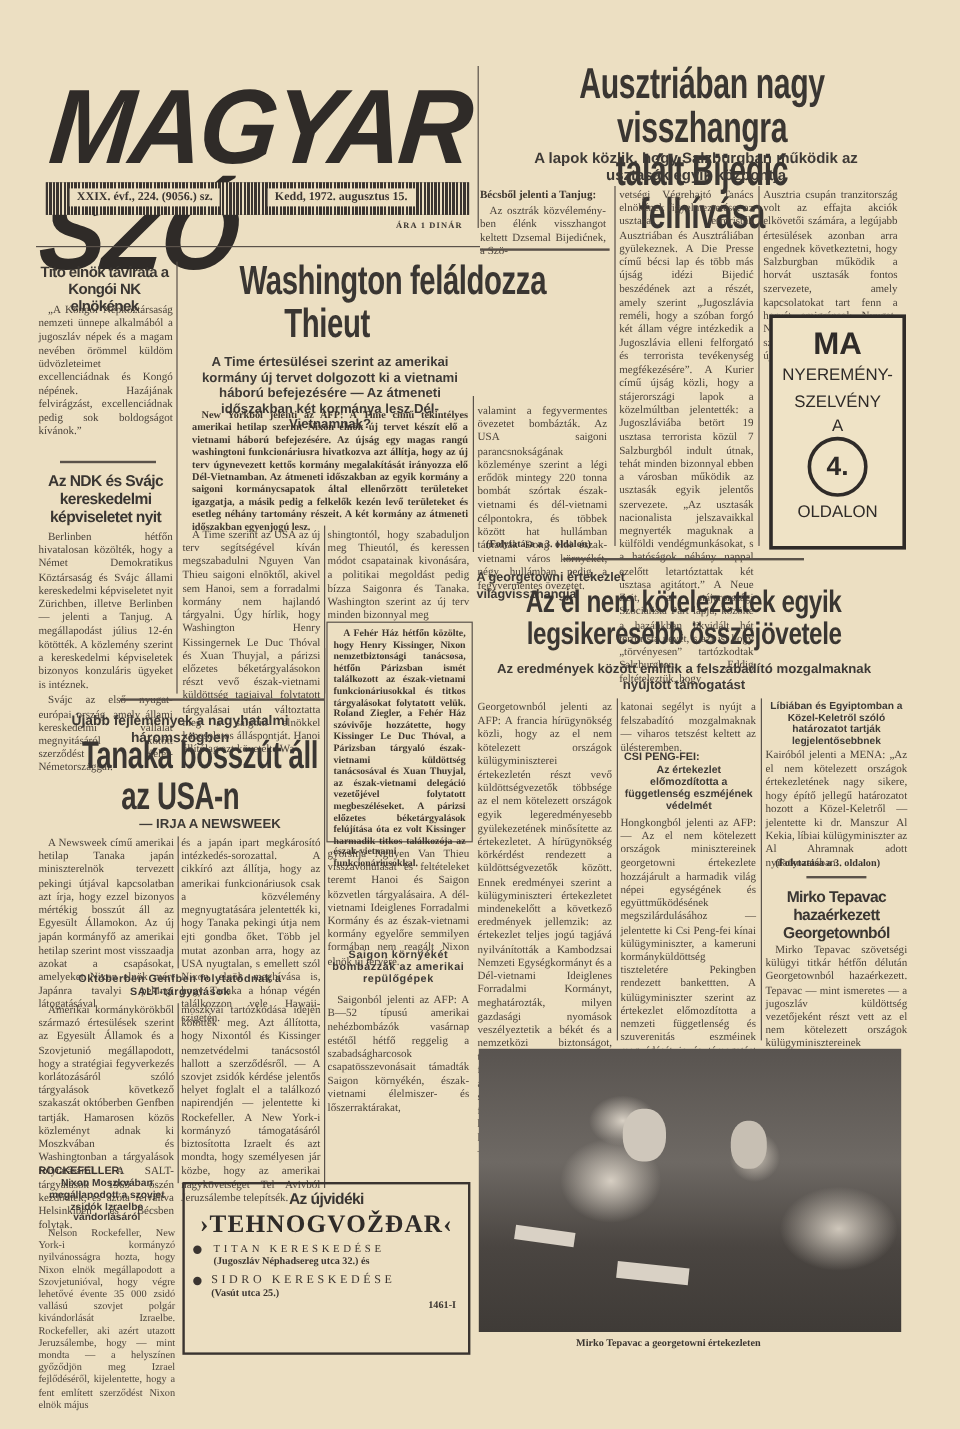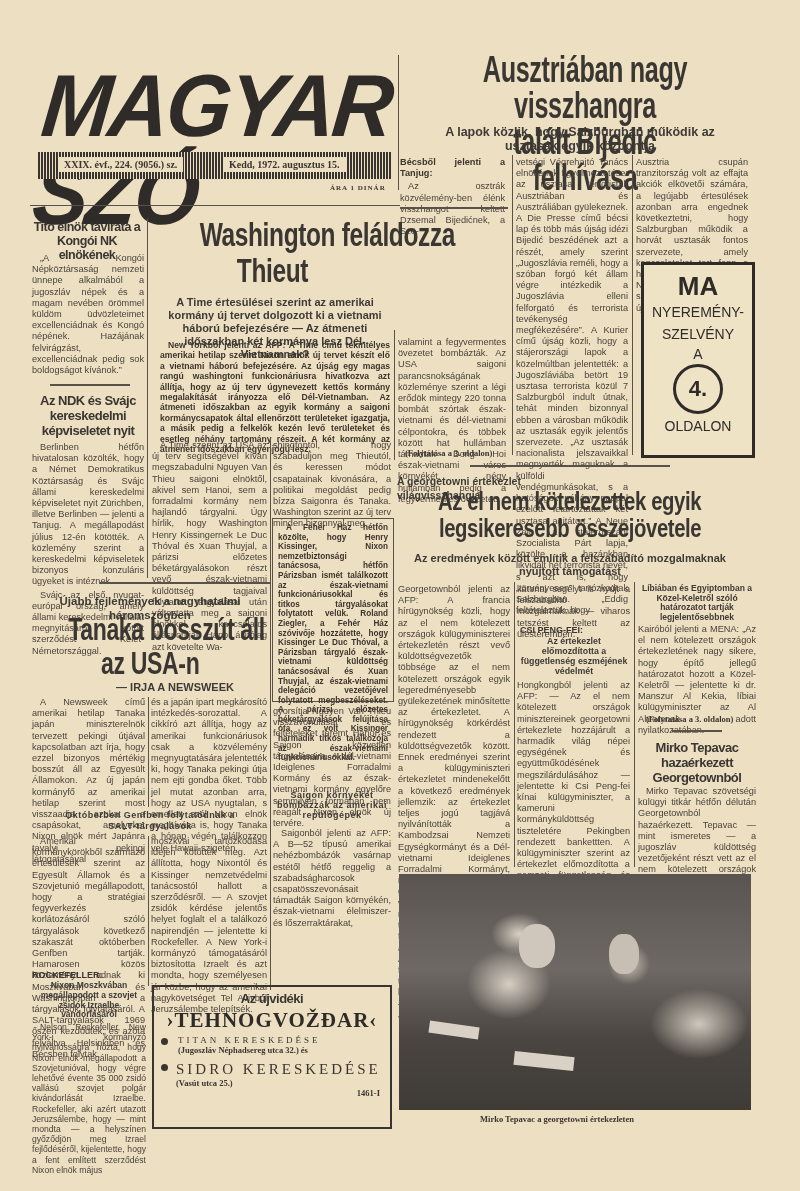--- a/index.html
+++ b/index.html
@@ -1,18 +1,18 @@
 <!DOCTYPE html>
 <html><head>
 <meta charset="utf-8">
 <style>
   html,body{margin:0;padding:0;}
   body{width:800px;height:1191px;background:#ecdfc2;position:relative;overflow:hidden;font-family:"Liberation Serif",serif;color:#3b3530;}
   .abs{position:absolute;}
-  .body-text{font-family:Liberation Sans, sans-serif;font-size:9.2px;line-height:11.2px;color:#4a423a;text-align:justify;margin:0;}
+  .body-text{font-family:Liberation Serif, serif;font-size:9.2px;line-height:11.2px;color:#4a423a;text-align:justify;margin:0;}
   .body-text p{margin:0 0 2px 0;text-indent:8px;}
   .bold-text{font-weight:bold;color:#3d352d;}
   .hl{font-family:"Liberation Sans",sans-serif;font-weight:bold;color:#3a3632;text-align:center;letter-spacing:-0.5px;transform-origin:center;}
   .cond{transform:scaleX(0.78);display:inline-block;}
   .sub{font-family:"Liberation Sans",sans-serif;font-weight:bold;color:#3e3a36;text-align:center;font-size:12.5px;line-height:14px;}
   .vline{position:absolute;width:1px;background:#5a524a;}
   .hline{position:absolute;height:1px;background:#5a524a;}
   .masthead{font-family:"Liberation Sans",sans-serif;font-weight:bold;font-style:italic;font-size:88px;color:#2f2b28;letter-spacing:-3px;line-height:1;transform:scaleX(0.95) skewX(-6deg);transform-origin:left;}
   .dotbar{background:repeating-linear-gradient(90deg,#3a3430 0 2px,#ecdfc2 2px 3px),#3a3430;background-blend-mode:normal;}
   .infobox{background:#ecdfc2;font-family:"Liberation Serif",serif;font-weight:bold;font-size:10px;color:#3a3430;padding:2px 6px;}
@@ -152,21 +152,21 @@
 <div class="abs ad-box" style="left:152px;top:985px;width:236px;height:140px;">
   <div class="hl" style="font-size:13px;margin-top:4px;">Az újvidéki</div>
   <div style="font-family:'Liberation Serif',serif;font-weight:bold;font-size:21px;letter-spacing:1px;text-align:center;color:#2f2b28;margin-top:2px;">›TEHNOGVOŽĐAR‹</div>
   <div style="position:relative;padding-left:24px;margin-top:2px;">
     <span class="abs" style="left:7px;top:3px;width:7px;height:7px;border-radius:50%;background:#3a3430;"></span>
     <div style="font-family:'Liberation Serif',serif;font-size:9px;letter-spacing:3px;">TITAN KERESKEDÉSE</div>
     <div style="font-family:'Liberation Serif',serif;font-weight:bold;font-size:8.5px;">(Jugoszláv Néphadsereg utca 32.) és</div>
   </div>
   <div style="position:relative;padding-left:22px;margin-top:6px;">
     <span class="abs" style="left:7px;top:3px;width:7px;height:7px;border-radius:50%;background:#3a3430;"></span>
-    <div style="font-family:'Liberation Serif',serif;font-size:15px;letter-spacing:3px;">SIDRO KERESKEDÉSE</div>
+    <div style="font-family:'Liberation Serif',serif;font-size:10px;letter-spacing:3px;">SIDRO KERESKEDÉSE</div>
     <div style="font-family:'Liberation Serif',serif;font-weight:bold;font-size:8.5px;">(Vasút utca 25.)</div>
   </div>
   <div style="text-align:right;padding-right:10px;font-family:'Liberation Serif',serif;font-weight:bold;font-size:8.5px;">1461-I</div>
 </div>
 
 <div class="hline" style="left:470px;top:465px;width:200px;height:2px;"></div>
 <div class="abs sub" style="left:397px;top:474px;width:200px;font-size:10.5px;text-align:left;">A georgetowni értekezlet világvisszhangja</div>
 <div class="abs hl" style="left:400px;top:488px;width:340px;font-size:26px;line-height:27px;">
   <span class="cond" style="transform:scaleX(0.78);white-space:nowrap;">Az el nem kötelezettek egyik</span><br>
   <span class="cond" style="transform:scaleX(0.78);white-space:nowrap;">legsikeresebb összejövetele</span>

